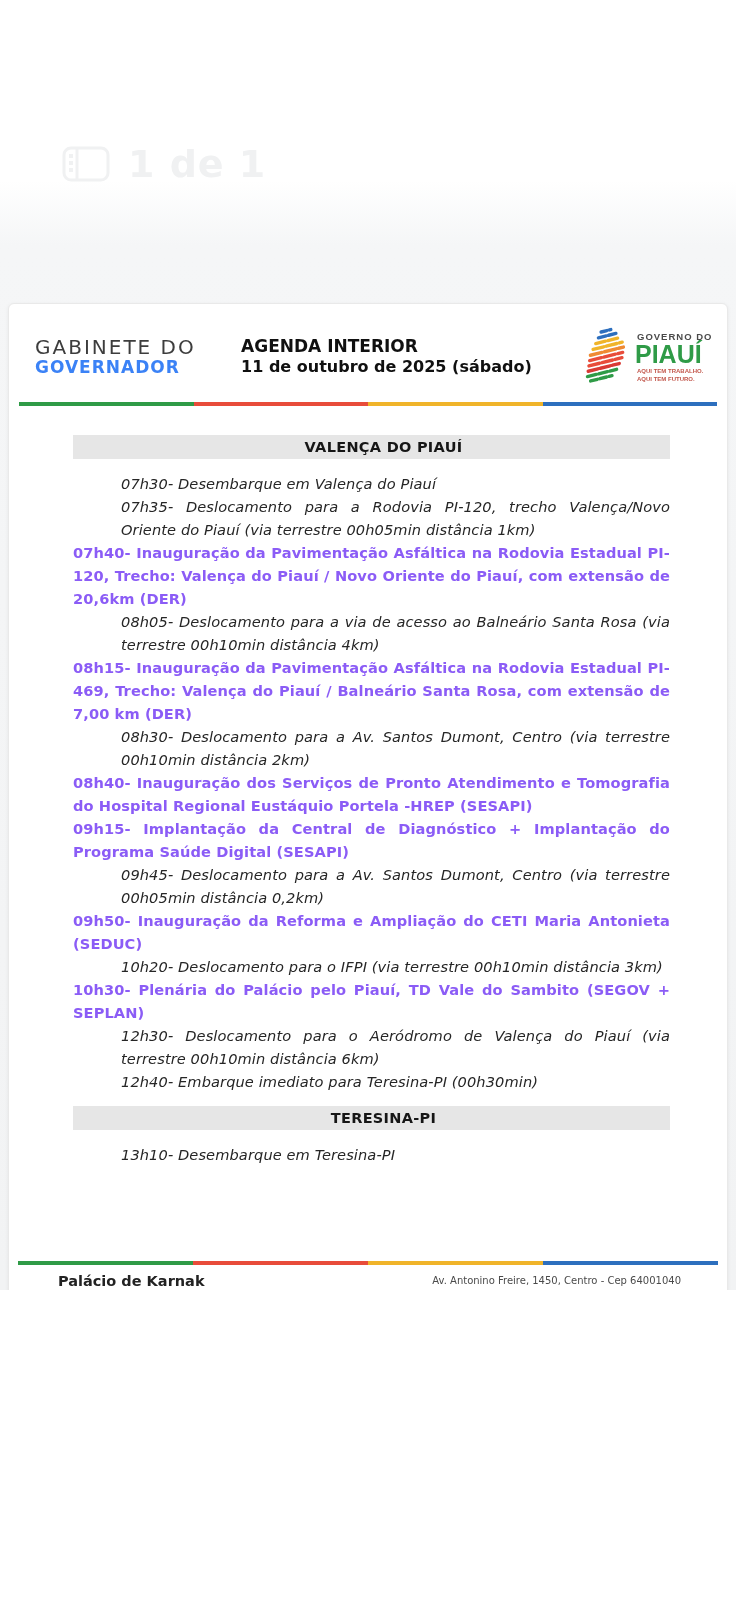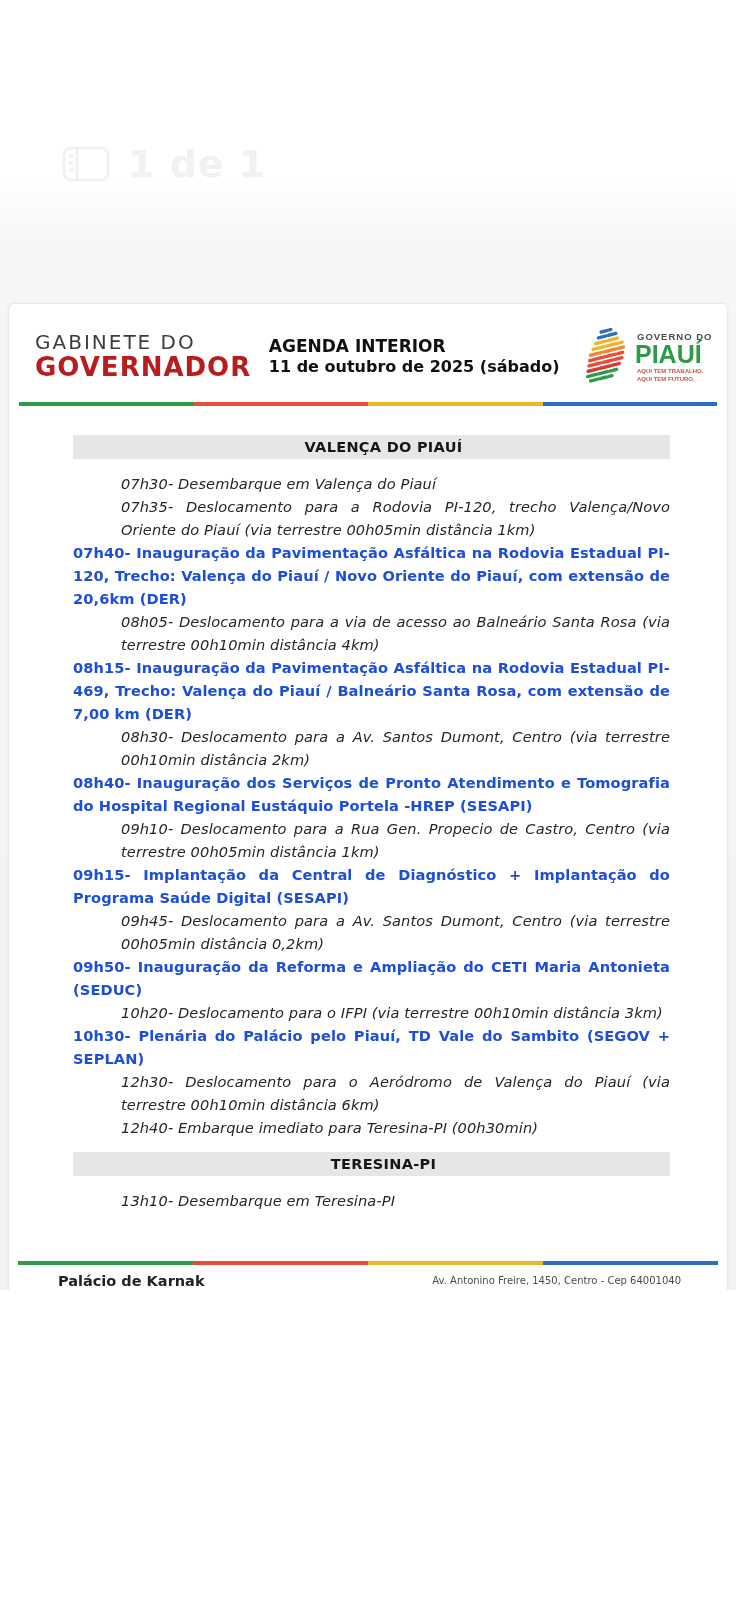--- a/index.html
+++ b/index.html
@@ -24,21 +24,21 @@
     position:absolute; left:8px; top:303px; width:720px; height:1034px;
     background:#ffffff; border:1px solid #e9e9e9; border-radius:6px;
     box-shadow:0 1px 4px rgba(0,0,0,.06);
   }
   .doc-header {
     display:flex; align-items:center; justify-content:space-between;
     padding:20px 16px 0 26px;
   }
   .org { line-height:1.0; white-space:nowrap; }
   .org .l1 { font-size:20px; font-weight:400; letter-spacing:2px; color:#3d3d3d; }
-  .org .l2 { font-size:26px; font-weight:800; letter-spacing:1px; color:#b91c1c; margin-top:2px; }
+  .org .l2 { font-size:17px; font-weight:800; letter-spacing:1px; color:#3b82f6; margin-top:2px; }
   .doc-title { text-align:left; line-height:1.3; }
   .doc-title .t1 { font-size:17px; font-weight:800; color:#101010; }
   .doc-title .t2 { font-size:16px; font-weight:700; color:#101010; }
   .logo { display:block; }
   .brand-bar { display:flex; height:4px; margin:14px 10px 0 10px; }
   .brand-bar span { flex:1 1 25%; height:100%; }
   
   .content { padding:0 57px 0 64px; }
   .section { margin-top:29px; }
   .section + .section { margin-top:13px; }
@@ -46,21 +46,21 @@
     background:#e6e6e6; height:24px; line-height:24px; text-align:center;
     font-size:14.5px; font-weight:800; color:#161616; letter-spacing:.3px;
     margin-bottom:13px;
     padding-left:24px;
   }
   .entry {
     font-size:14.6px; line-height:23px; text-align:justify; color:#1e1e1e;
     letter-spacing:.1px;
   }
   .entry.italic { font-style:italic; font-weight:400; color:#262626;margin-left:48px; }
-  .entry.bold { font-weight:700; color:#1d4ed8; }
+  .entry.bold { font-weight:700; color:#8b5cf6; }
   
   .doc-footer { position:absolute; left:0; right:0; bottom:16px; }
   .doc-footer .brand-bar { margin:0 9px; height:4px; }
   .footer-cols {
     display:flex; justify-content:space-between; align-items:flex-start;
     padding:7px 46px 12px 49px;
   }
   .f-left .place { font-size:14.5px; font-weight:700; color:#222; line-height:18px; }
   .f-left .site  { font-size:14px; color:#1d4ed8; line-height:18px; }
   .f-right { text-align:right; font-size:10px; color:#4a4a4a; line-height:18px; }
@@ -122,21 +122,20 @@
     <div class="content">
         <div class="section">
           <div class="section-bar">VALENÇA DO PIAUÍ</div>
           <p class="entry italic">07h30- Desembarque em Valença do Piauí</p>
           <p class="entry italic">07h35- Deslocamento para a Rodovia PI-120, trecho Valença/Novo Oriente do Piauí (via terrestre 00h05min distância 1km)</p>
           <p class="entry bold">07h40- Inauguração da Pavimentação Asfáltica na Rodovia Estadual PI-120, Trecho: Valença do Piauí / Novo Oriente do Piauí, com extensão de 20,6km (DER)</p>
           <p class="entry italic">08h05- Deslocamento para a via de acesso ao Balneário Santa Rosa (via terrestre 00h10min distância 4km)</p>
           <p class="entry bold">08h15- Inauguração da Pavimentação Asfáltica na Rodovia Estadual PI-469, Trecho: Valença do Piauí / Balneário Santa Rosa, com extensão de 7,00 km (DER)</p>
           <p class="entry italic">08h30- Deslocamento para a Av. Santos Dumont, Centro (via terrestre 00h10min distância 2km)</p>
           <p class="entry bold">08h40- Inauguração dos Serviços de Pronto Atendimento e Tomografia do Hospital Regional Eustáquio Portela -HREP (SESAPI)</p>
-          <p class="entry italic">09h10- Deslocamento para a Rua Gen. Propecio de Castro, Centro (via terrestre 00h05min distância 1km)</p>
           <p class="entry bold">09h15- Implantação da Central de Diagnóstico + Implantação do Programa Saúde Digital (SESAPI)</p>
           <p class="entry italic">09h45- Deslocamento para a Av. Santos Dumont, Centro (via terrestre 00h05min distância 0,2km)</p>
           <p class="entry bold">09h50- Inauguração da Reforma e Ampliação do CETI Maria Antonieta (SEDUC)</p>
           <p class="entry italic">10h20- Deslocamento para o IFPI (via terrestre 00h10min distância 3km)</p>
           <p class="entry bold">10h30- Plenária do Palácio pelo Piauí, TD Vale do Sambito (SEGOV + SEPLAN)</p>
           <p class="entry italic">12h30- Deslocamento para o Aeródromo de Valença do Piauí (via terrestre 00h10min distância 6km)</p>
           <p class="entry italic">12h40- Embarque imediato para Teresina-PI (00h30min)</p>
         </div>
         <div class="section">
           <div class="section-bar">TERESINA-PI</div>

